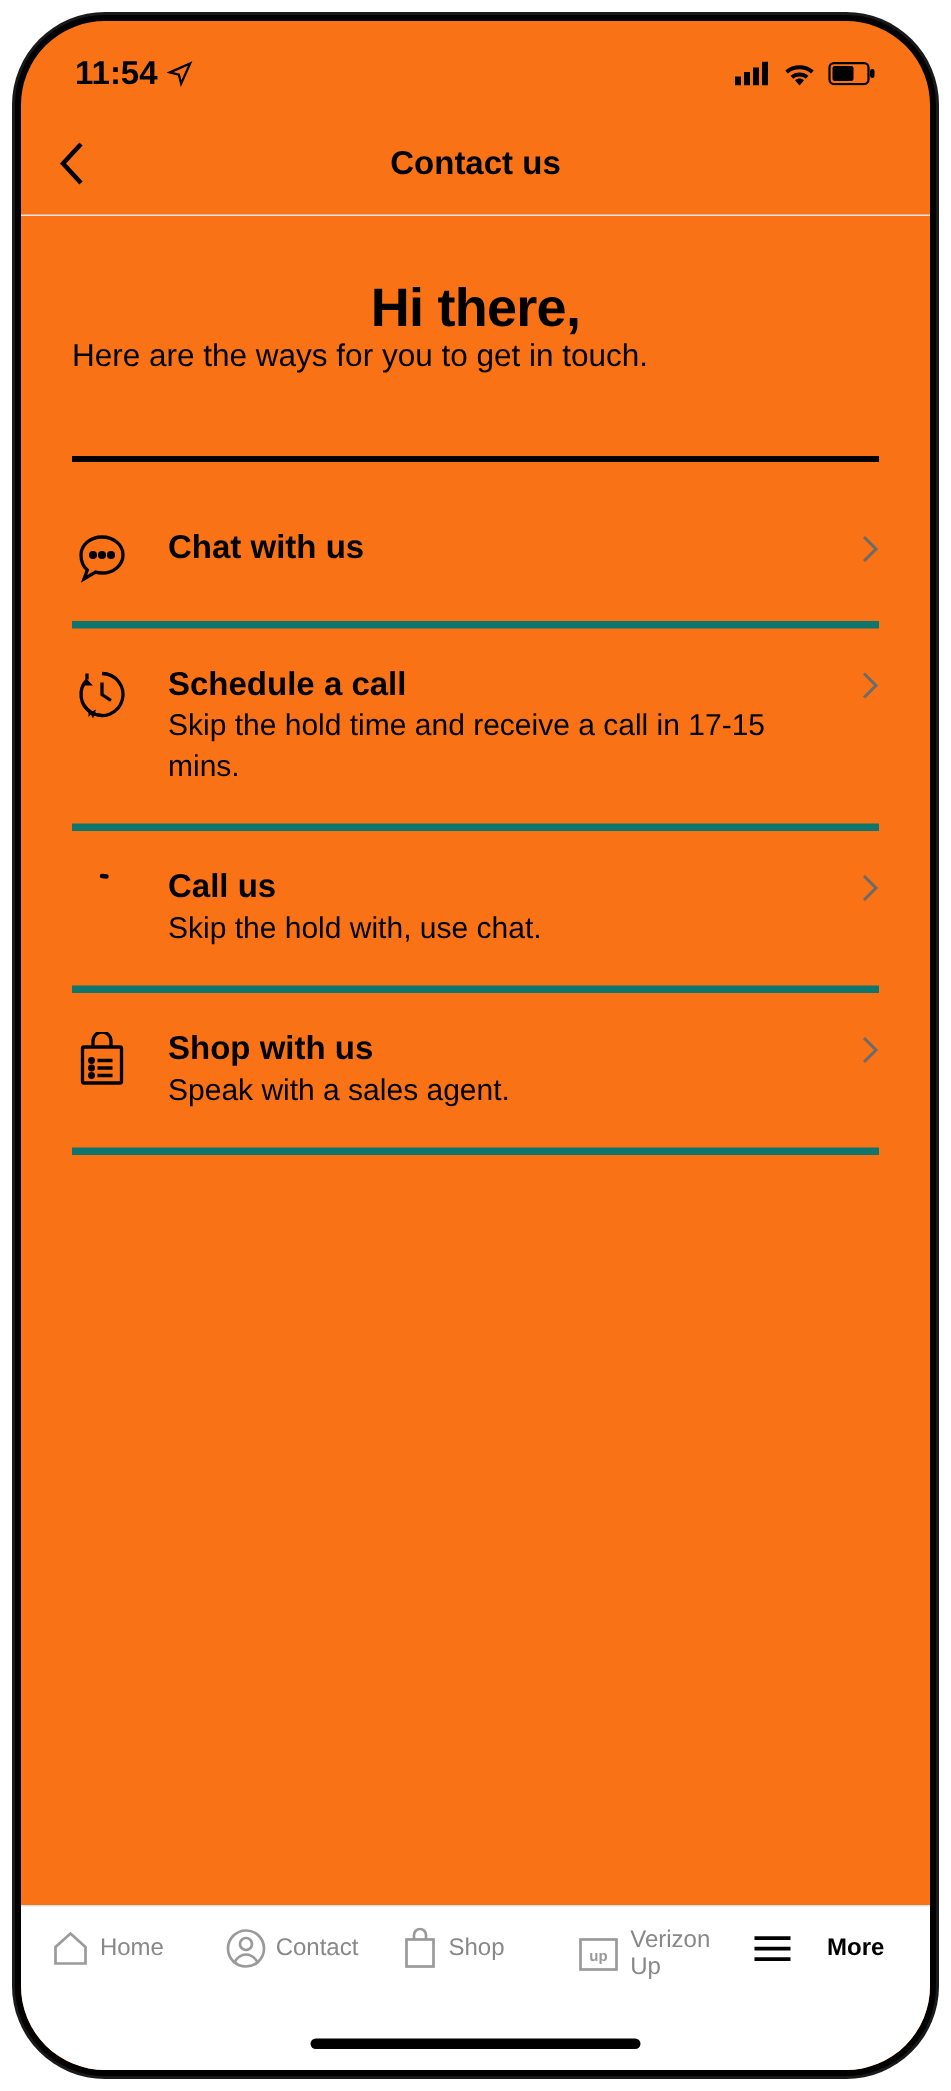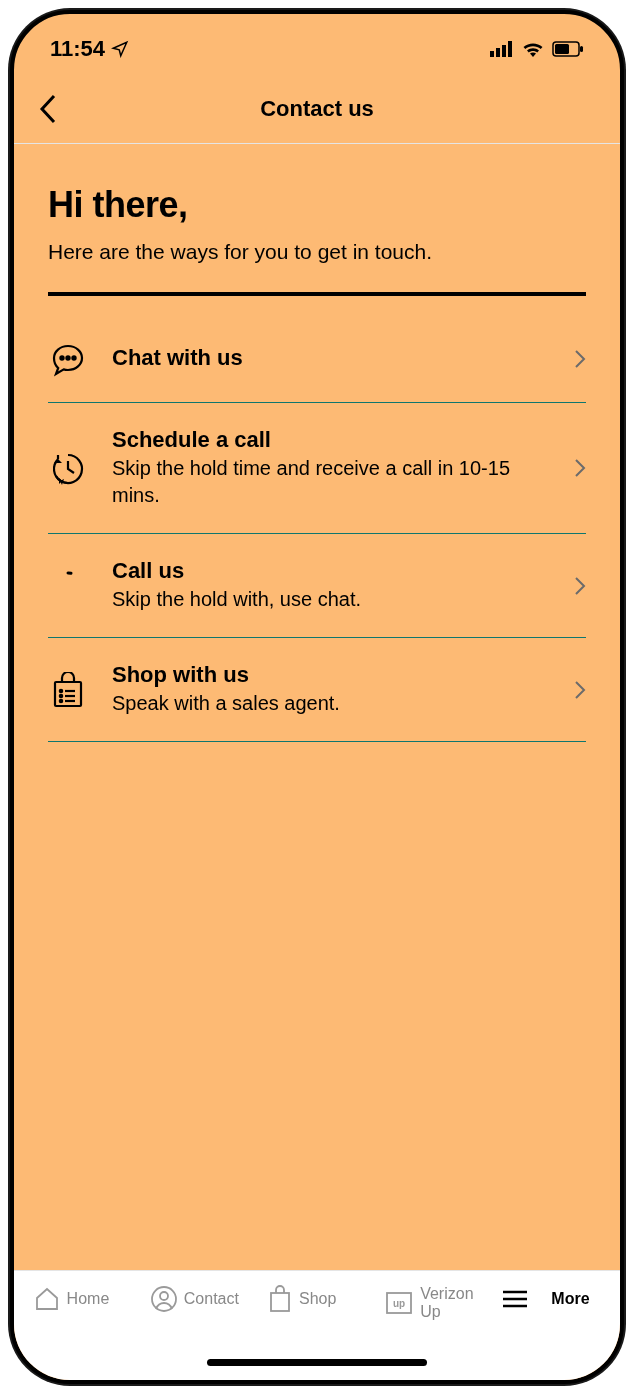--- a/index.html
+++ b/index.html
@@ -10,21 +10,21 @@
     justify-content: center;
     padding: 10px;
   }
   .phone-frame {
     width: 614px;
     height: 1374px;
     border: 4px solid #000;
     border-radius: 60px;
     overflow: hidden;
     position: relative;
-    background: #fdba74;
+    background: #f97316;
     box-shadow: 0 0 0 2px #1a1a1a;
   }
   .status-bar {
     display: flex;
     justify-content: space-between;
     align-items: center;
     padding: 18px 36px 8px 36px;
     height: 60px;
   }
   .status-left {
@@ -58,37 +58,38 @@
     font-size: 22px;
     font-weight: 700;
   }
   .content {
     padding: 40px 34px 0 34px;
   }
   .greeting {
     font-size: 36px;
     font-weight: 800;
     letter-spacing: -0.5px;
-    margin-bottom: 14px;
+    margin-bottom: 0;
+    text-align: center;
   }
   .subtitle {
     font-size: 21px;
     color: #000;
-    margin-bottom: 28px;
+    margin-bottom: 54px;
   }
   .divider-thick {
     height: 4px;
     background: #000;
     margin-bottom: 20px;
   }
   .option-row {
     display: flex;
-    align-items: center;
+    align-items: flex-start;
     padding: 24px 0;
-    border-bottom: 1px solid #0f766e;
+    border-bottom: 5px solid #0f766e;
     gap: 24px;
     cursor: pointer;
   }
   .option-icon {
     width: 40px;
     flex-shrink: 0;
     display: flex;
     justify-content: center;
     padding-top: 2px;
   }
@@ -229,21 +230,21 @@
           <polyline points="18,10 18,18 24,22"></polyline>
           <polyline points="4,12 8,8 12,12" fill="#000" stroke="none"></polyline>
           <path d="M8 8 L8 4"></path>
           <polyline points="12,30 15,33 12,36" transform="translate(-3,-3)" fill="#000" stroke="none"></polyline>
           <path d="M18 32a14 14 0 0 1-12-7" stroke-width="2.2"></path>
           <polygon points="10,30 14,28 12,34" fill="#000" stroke="none"></polygon>
         </svg>
       </div>
       <div class="option-text">
         <div class="option-title">Schedule a call</div>
-        <div class="option-desc">Skip the hold time and receive a call in 10-15 mins.</div>
+        <div class="option-desc">Skip the hold time and receive a call in 17-15 mins.</div>
       </div>
       <div class="chevron">
         <svg width="12" height="20" viewBox="0 0 12 20" fill="none" stroke="#6b6b6b" stroke-width="2">
             <polyline points="2,2 10,10 2,18"></polyline>
           </svg>
       </div>
     </div>
 
     <div class="option-row">
       <div class="option-icon">

